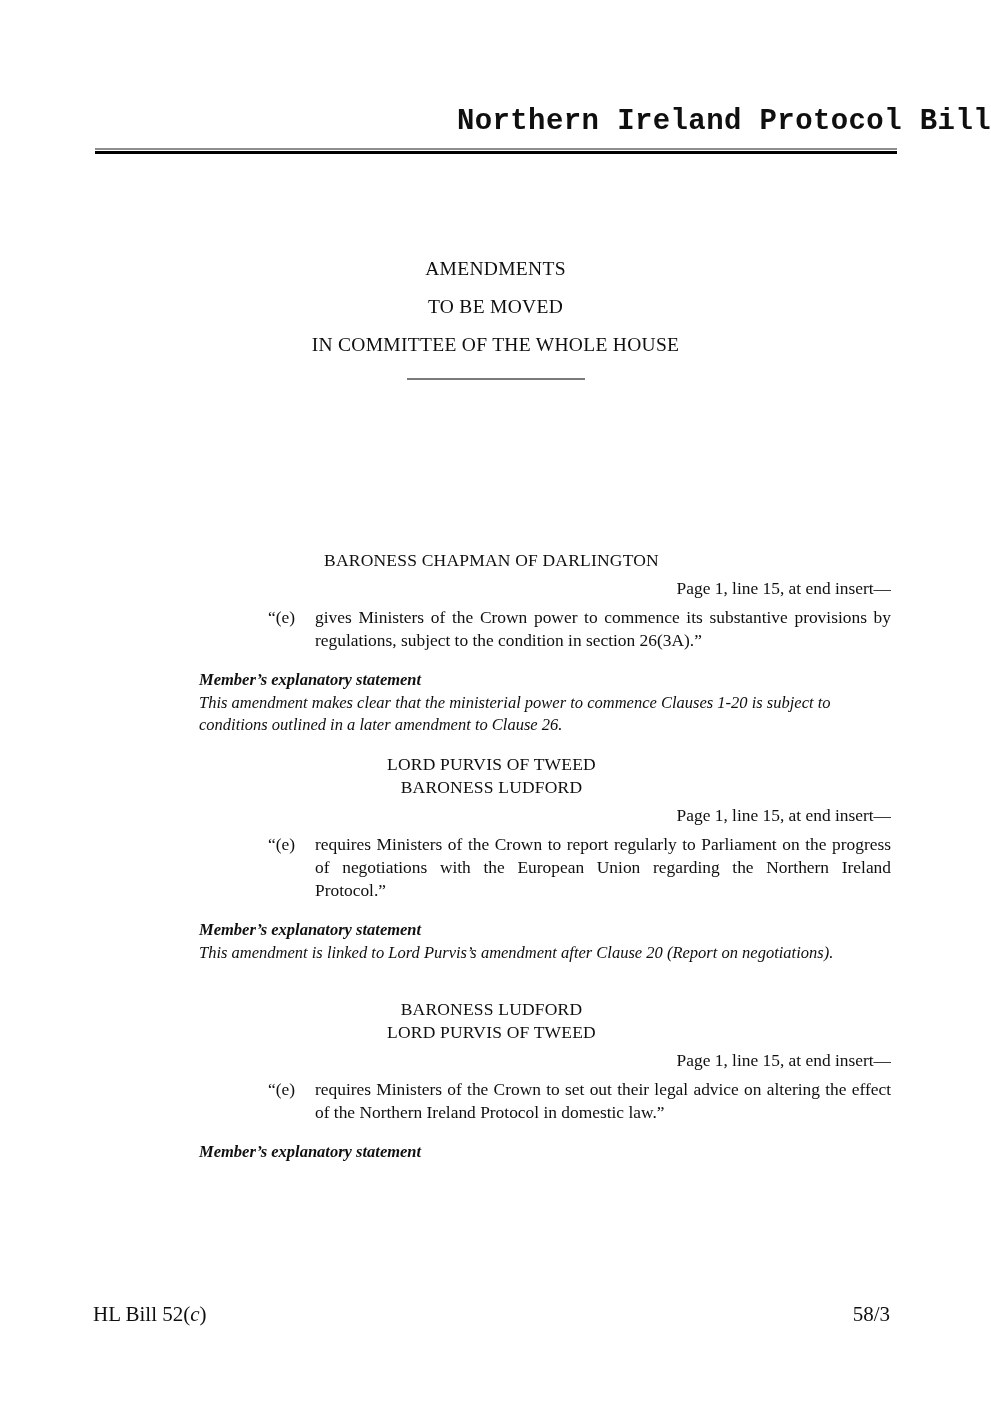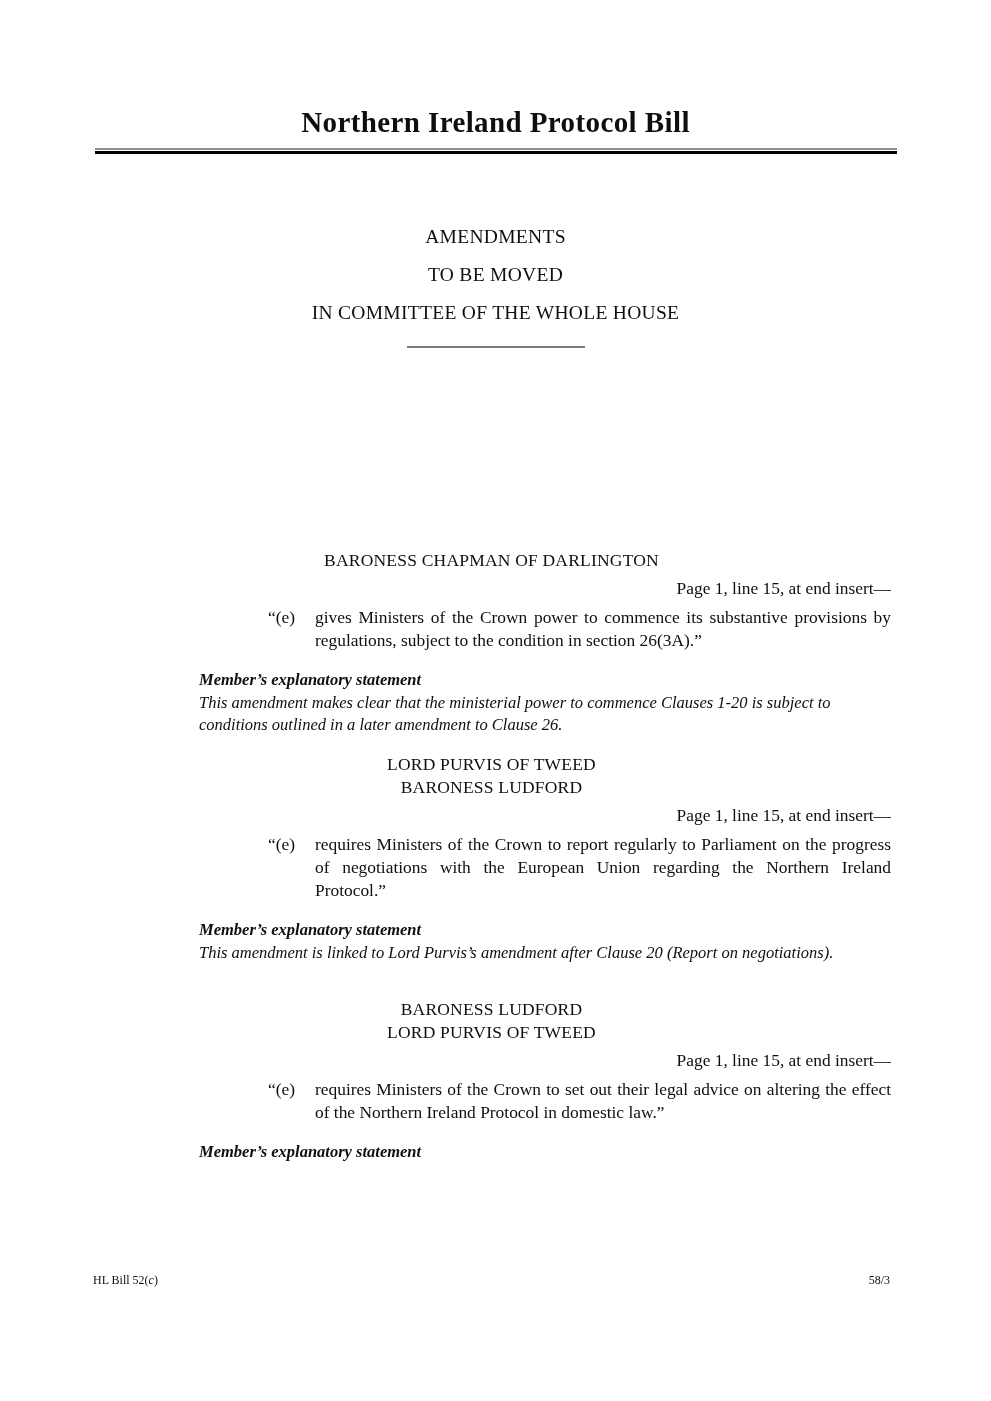--- a/index.html
+++ b/index.html
@@ -9,34 +9,35 @@
     height: 1401px;
     background: #ffffff;
     font-family: "Liberation Serif", "DejaVu Serif", serif;
     color: #0f0f0f;
     overflow: hidden;
   }
 
   
   .title {
     padding-top: 100px;
-    text-align: center;
+    text-align: right;
     font-size: 29px;
     font-weight: bold;
     line-height: 44px;
     letter-spacing: 0.4px;
+    font-family: Liberation Mono, monospace;
   }
   .double-rule { margin: 4px 94px 0 95px; }
   .double-rule .thin  { height: 2px; background: #8f8f8f; }
   .double-rule .gapln { height: 1px; background: #ffffff; }
   .double-rule .thick { height: 3px; background: #000000; }
 
   
   .heading-block {
-    margin-top: 64px;
+    margin-top: 96px;
     text-align: center;
     font-size: 19.5px;
     line-height: 38px;
     letter-spacing: 0.3px;
   }
   .short-rule {
     width: 178px;
     height: 2px;
     background: #7a7a7a;
     margin: 14px auto 0 auto;
@@ -76,26 +77,26 @@
     margin-top: 17px;
     font-style: italic;
     font-size: 16.5px;
     line-height: 22.5px;
   }
   .expl-head { font-weight: bold; font-family: Liberation Serif, serif; }
 
   
   .footer {
     position: absolute;
-    top: 1269px;
+    top: 1303px;
     left: 93px;
     right: 101px;
     display: flex;
     justify-content: space-between;
-    font-size: 12px;
+    font-size: 21px;
     line-height: 23px;
   }
   .footer .ital { font-style: italic; }
 </style>
 </head>
 <body>
 
 <div class="page">
 
   <div class="title">Northern Ireland Protocol Bill</div>

